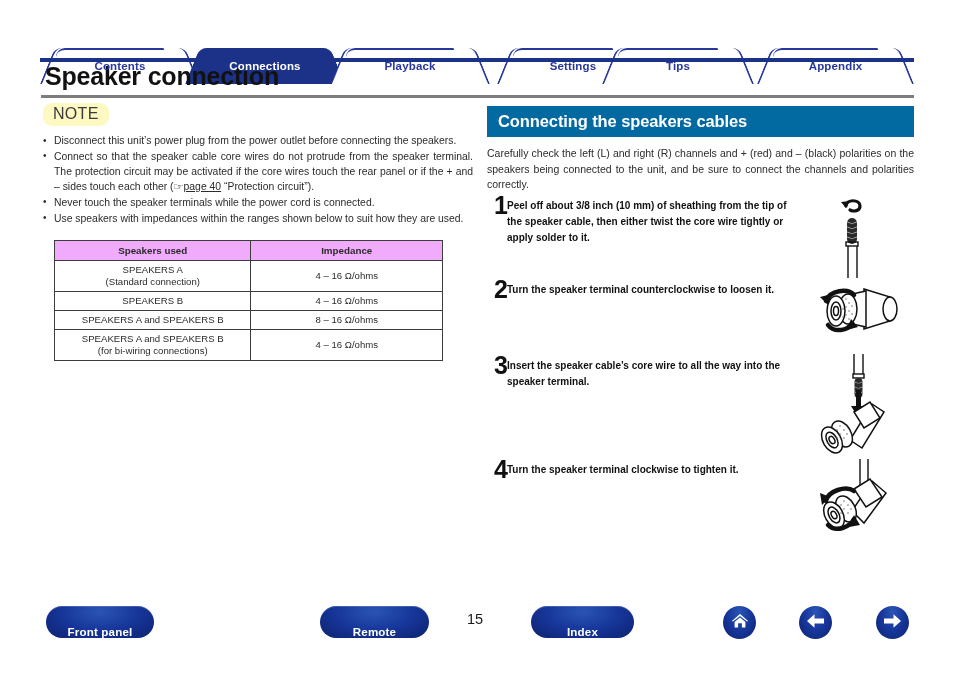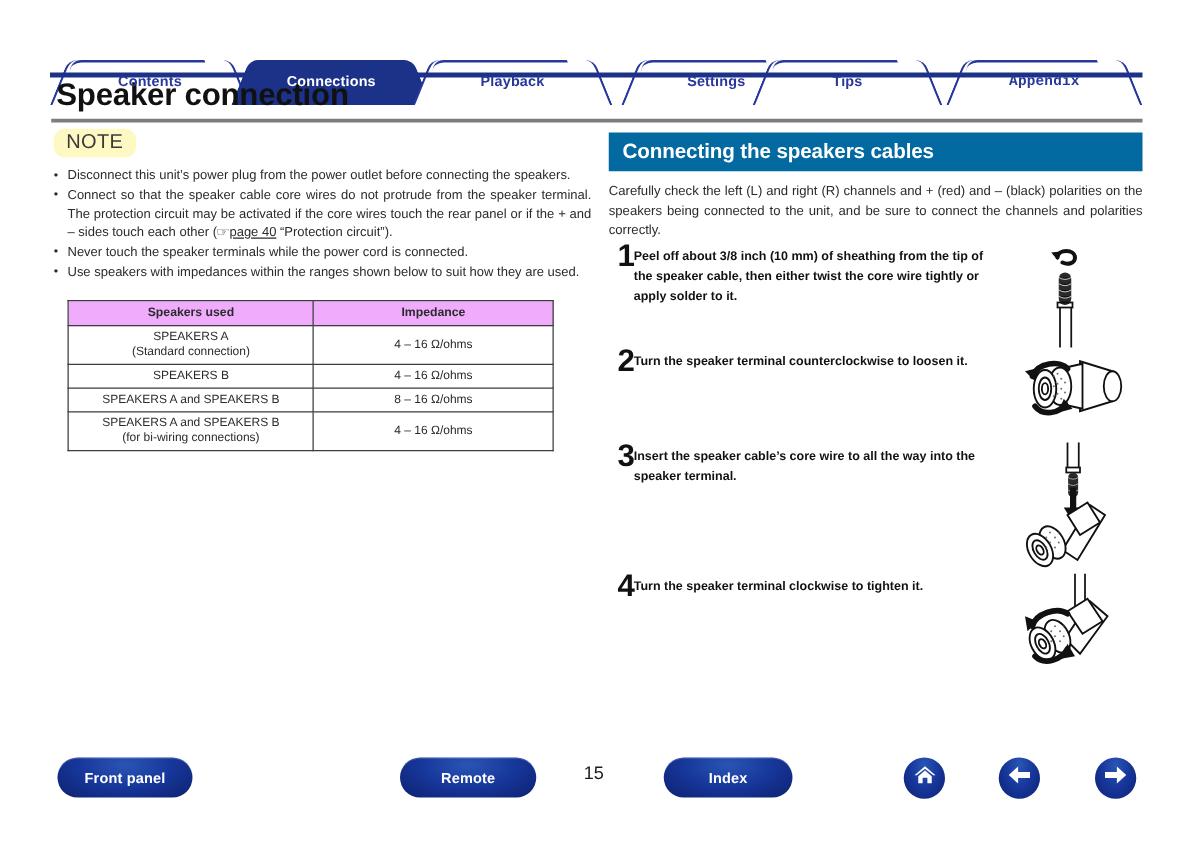--- a/index.html
+++ b/index.html
@@ -255,21 +255,21 @@
     top: 606px;
     width: 954px;
     height: 48px;
   }
   .pill {
     position: absolute;
     top: 0;
     height: 32px;
     border-radius: 16px;
     display: flex;
-    align-items: center;
+    align-items: flex-end;
     justify-content: center;
     color: #ffffff;
     font-size: 11.6px;
     font-weight: bold;
     letter-spacing: 0.15px;
     background: radial-gradient(ellipse at 50% 18%, #2a55b5 0%, #17379b 48%, #0d2170 100%);
     box-shadow: inset 0 1px 0 rgba(255,255,255,0.18);
   }
   .circ {
     position: absolute;
@@ -325,21 +325,21 @@
     <div class="face">Settings</div>
   </div>
 
   <div class="tabwrap" style="left:602px; width:152px;">
     <div class="lsid"></div>
     <div class="mid"></div>
     <div class="rsid"></div>
     <div class="face">Tips</div>
   </div>
 
-  <div class="tabwrap" style="left:757px; width:157px;font-family:Liberation Mono, monospace;">
+  <div class="tabwrap" style="left:757px; width:157px;">
     <div class="lsid"></div>
     <div class="mid"></div>
     <div class="rsid"></div>
     <div class="face">Appendix</div>
   </div>
 
 </div>
 <div class="tabbar-rule"></div>
 
 <div class="page-title">Speaker connection</div>

